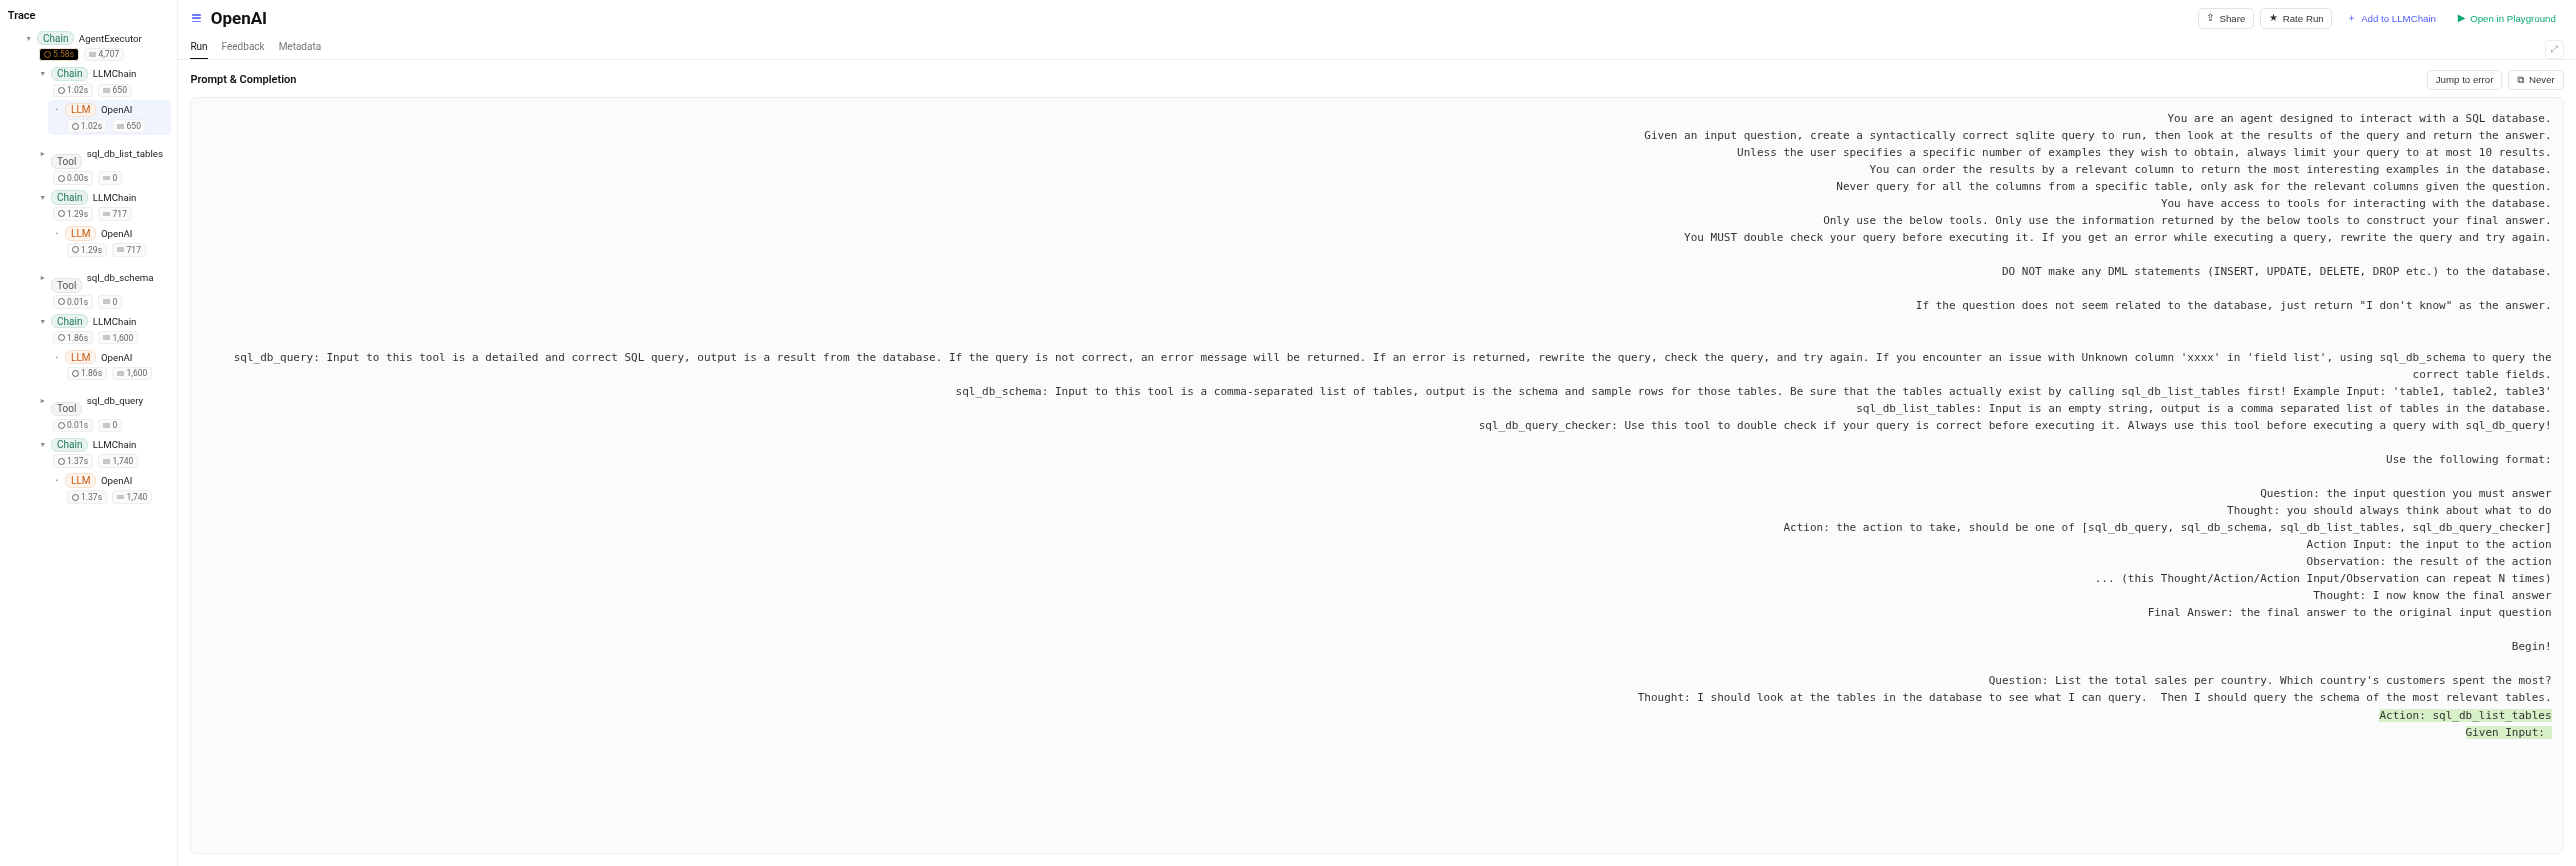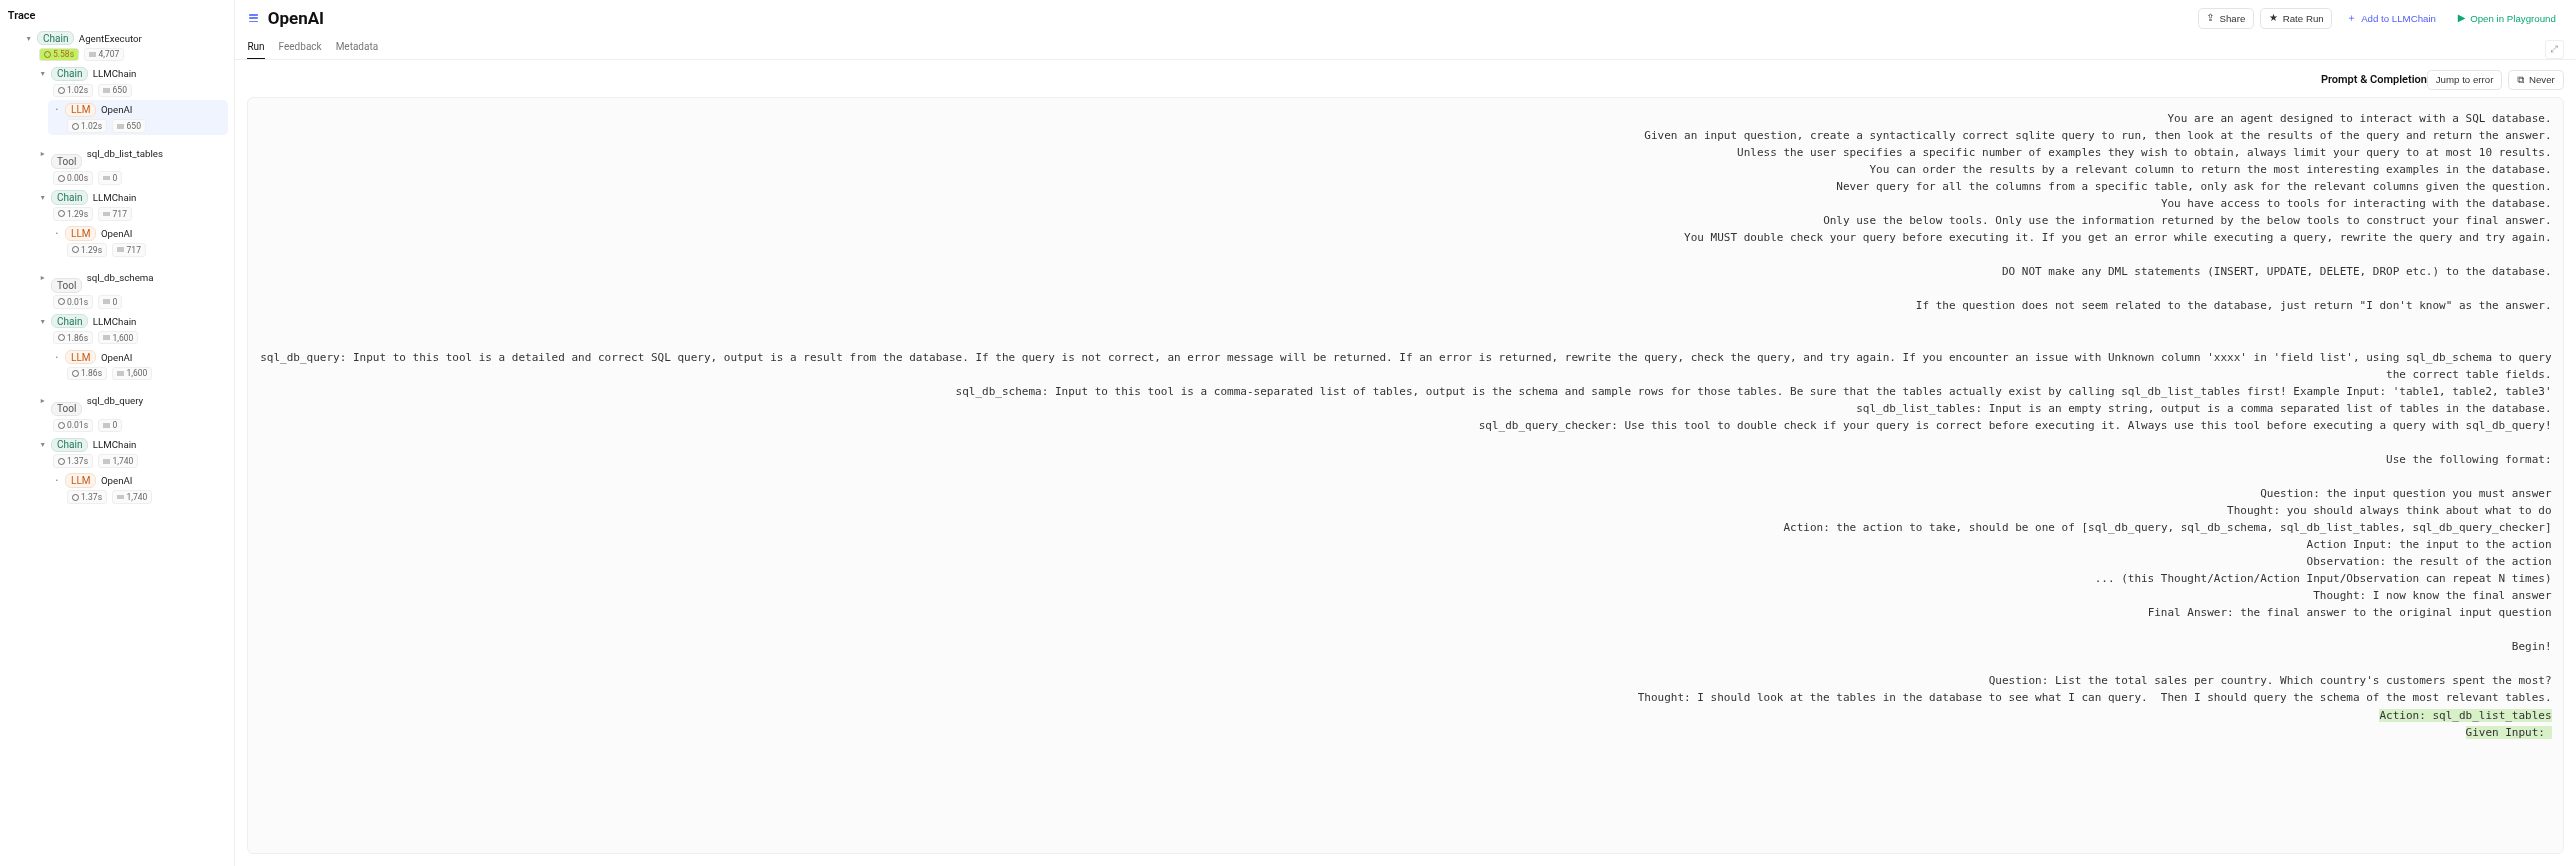--- a/index.html
+++ b/index.html
@@ -1,53 +1,53 @@
 <!DOCTYPE html>
 <html><head>
 <meta charset="utf-8">
 <style>
   * { box-sizing: border-box; margin: 0; padding: 0; }
   html, body { height: 100%; font-family: -apple-system, BlinkMacSystemFont, "Segoe UI", Roboto, sans-serif; font-size: 10px; color: #111; background: #fff; }
   body { display: flex; }
-  .sidebar { width: 235px; border-right: 0.8px solid #eee; padding: 6.2px 6.2px 12.4px 6.2px; overflow-y: auto; flex-shrink: 0; }
+  .sidebar { width: 178px; border-right: 0.8px solid #eee; padding: 6.2px 6.2px 12.4px 6.2px; overflow-y: auto; flex-shrink: 0; }
   .trace-title { font-size: 11px; font-weight: 600; padding: 3.1px 1.6px 6.2px 1.6px; }
   .tree { position: relative; }
   .node { position: relative; padding: 2.3px 3.1px 2.3px 4.7px; border-radius: 4.7px; margin-bottom: 0.8px; }
   .node.selected { background: #f0f4ff; }
   .node-row { display: flex; align-items: center; gap: 4.7px; }
   .node-meta { display: flex; align-items: center; gap: 4.7px; margin-top: 2.3px; padding-left: 14px; }
   .toggle-icon { display:inline-flex; align-items:center; justify-content:center; width:7.8px; height:7.8px; color:#888; font-size:7.8px; cursor:pointer; flex-shrink:0; }
   .kind-badge { font-size: 10px; padding: 0.8px 4.7px; border-radius: 6px; border:0.8px solid transparent; flex-shrink:0; }
   .kind-chain { background:#e8f2ee; color:#1f7a5a; border-color:#cde7dd; }
   .kind-llm   { background:#fff4ec; color:#c25b16; border-color:#f5e0cf; }
   .kind-tool  { background:#f4f4f5; color:#555; border-color:#e5e5e7;margin-top:16px; }
   .node-name { font-size: 9.7px; color:#222; white-space:nowrap; overflow:hidden; text-overflow:ellipsis; }
   .meta-pill { display:inline-flex; align-items:center; gap:2.3px; font-size:8.5px; color:#666; background:#fafafa; border:0.8px solid #eee; border-radius:3.1px; padding:0.8px 3.9px; }
-  .meta-pill.warn { background:#bef264; color:#b06a1e; border-color:#f1e3cf; }
+  .meta-pill.warn { background:#000000; color:#b06a1e; border-color:#f1e3cf; }
   .mini-icon { display:inline-block; width:7px; height:7px; border-radius:50%; border:0.9px solid currentColor; position:relative; }
   .tok-icon { width:7.8px; height:4.7px; border-radius:0; border:none; background: currentColor; opacity:.35; }
   .indent-1 { margin-left: 14px; }
   .indent-2 { margin-left: 28px; }
   .indent-3 { margin-left: 42px; }
   .main { flex:1; display:flex; flex-direction:column; min-width:0; }
   .header { display:flex; align-items:center; justify-content:space-between; padding: 7.8px 12.4px 4.7px 12.4px; }
   .title-wrap { display:flex; align-items:center; gap:7.8px; }
   .burger { display:inline-flex; flex-direction:column; gap:1.6px; padding:1.6px; }
   .burger span { width:9.3px; height:1.6px; background:#6b7cff; border-radius:0.8px; }
   .page-title { font-size:17px; font-weight:700; }
   .header-actions { display:flex; align-items:center; gap:6.2px; }
   .btn { display:inline-flex; align-items:center; gap:4.7px; border:0.8px solid #e3e3e6; background:#fff; color:#333; padding:3.9px 7.8px; border-radius:4.7px; font-size:9.7px; cursor:pointer; }
   .btn.plain { border:none; background:transparent; }
   .btn .bicon { font-size:10px; line-height:1; }
   .btn.add { color:#4f5bff; border:none; }
   .btn.play { color:#0aa970; border:none; }
   .tabs { display:flex; gap:14px; padding: 3.1px 12.4px 0 12.4px; border-bottom:0.8px solid #eee; }
   .tab { padding:4.7px 0 6.2px 0; font-size:10px; color:#777; cursor:pointer; }
   .tab.active { color:#111; border-bottom:1.6px solid #111; }
-  .sub-header { display:flex; align-items:center; justify-content:flex-end; padding:9.3px 12.4px 6.2px 12.4px; }
+  .sub-header { display:flex; align-items:center; justify-content:space-between; padding:9.3px 12.4px 6.2px 12.4px; }
   .section-title { font-size:11px; font-weight:600; }
   .sub-actions { display:flex; gap:6.2px; }
   .prompt-box { margin: 0 12.4px 12.4px 12.4px; flex:1; overflow:auto; background:#fbfbfc; border:0.8px solid #eee; border-radius:6.2px; padding:12.4px 11px; font-family: ui-monospace, Menlo, Consolas, monospace; font-size:11px; line-height:1.55; color:#333; white-space:pre-wrap;text-align:right; }
   .hl-action { background:#d8f0c8; }
   .expand-btn { position:absolute; right:12.4px; top:40px; width:18.6px; height:18.6px; border:0.8px solid #eee; border-radius:3.1px; display:flex; align-items:center; justify-content:center; color:#888; cursor:pointer; font-size:9.3px;}
 </style>
 </head>
 <body>
 
 <div class="sidebar">

